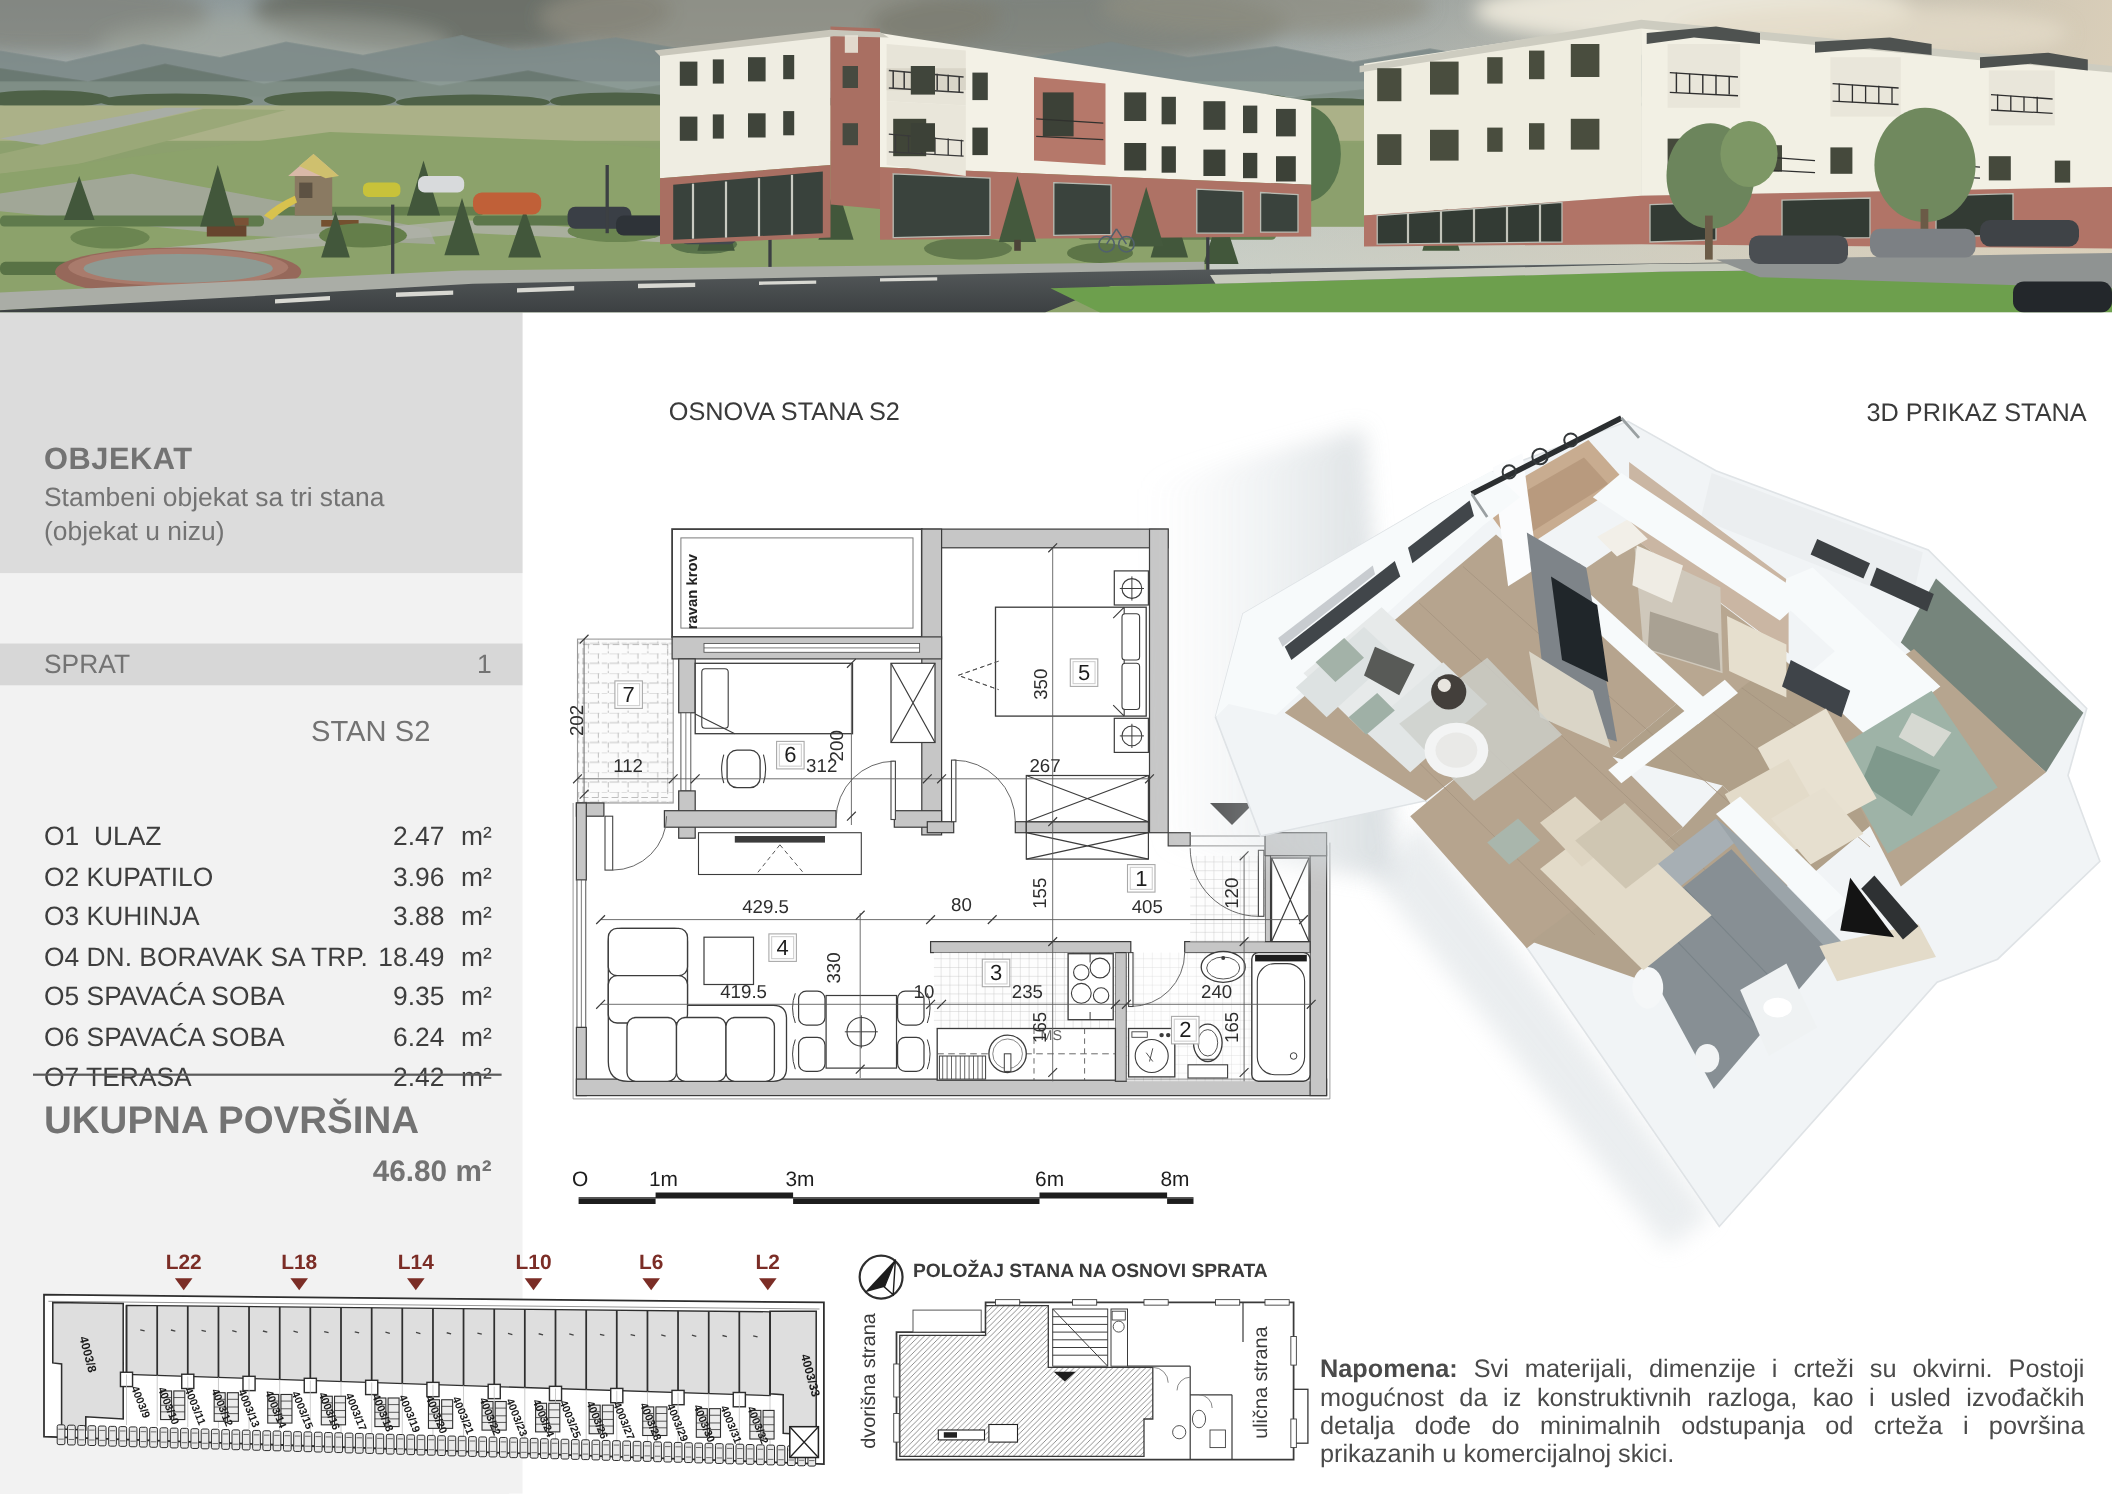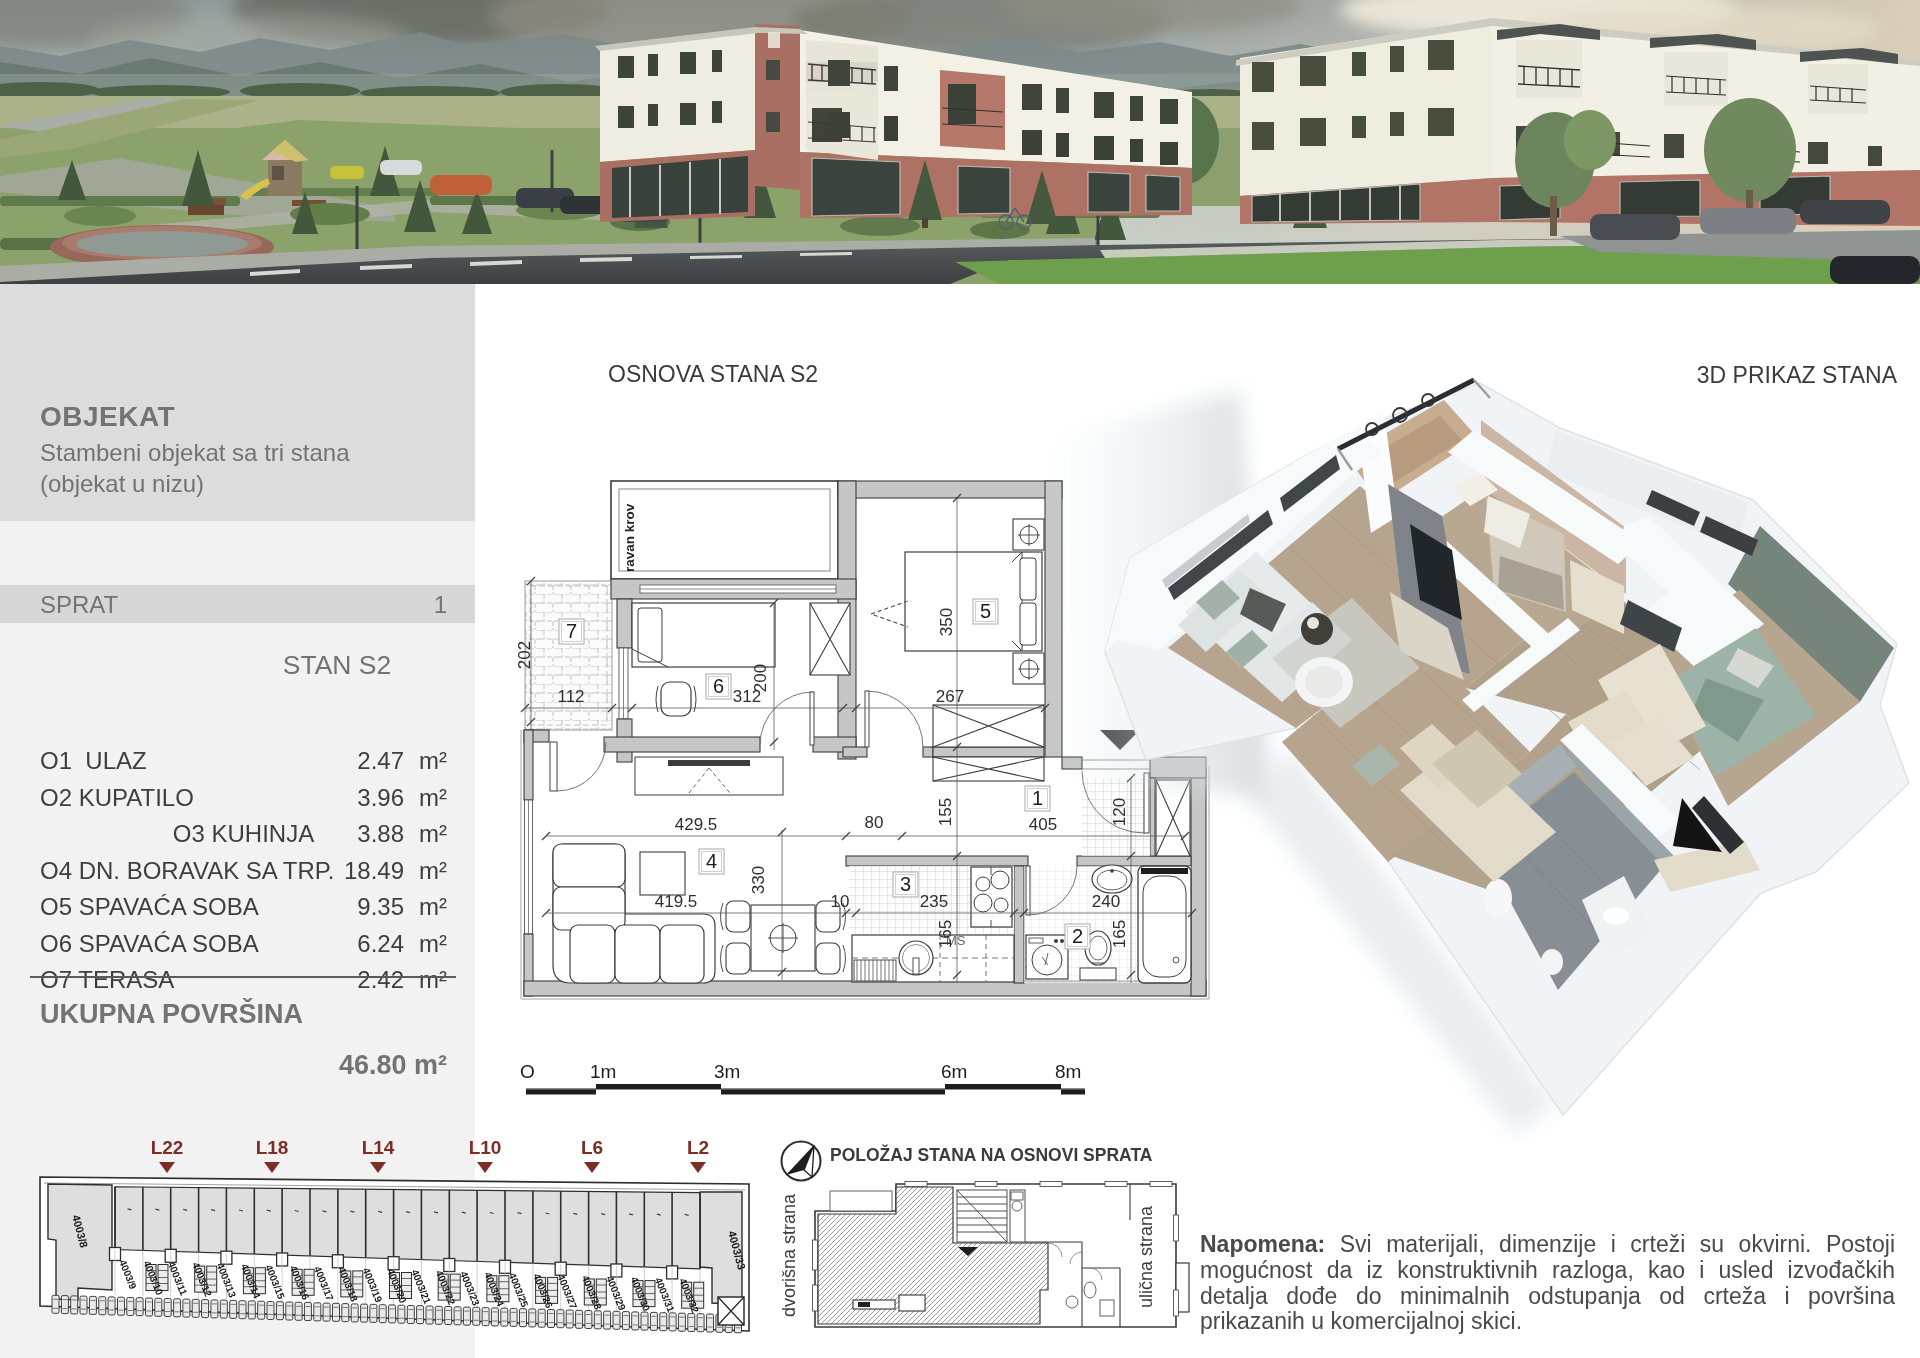--- a/index.html
+++ b/index.html
@@ -393,30 +393,30 @@
 
 <div class="abs txt" style="left:40px;top:591px;font-size:24px;">SPRAT</div>
 
 <div class="abs txt" style="left:419px;top:591px;width:28px;font-size:24px;text-align:right;">1</div>
 
 <div class="abs txt" style="left:213px;top:650px;width:248px;font-size:26.5px;font-weight:500;text-align:center;">STAN S2</div>
 
 <div class="abs" style="left:40px;top:711px;width:407px;font-size:24px;color:#3e3e3e;">
   <div style="position:relative;height:36.5px;margin-top:36px;"><span>O1&nbsp; ULAZ</span><span style="position:absolute;right:43px;">2.47</span><span style="position:absolute;right:0px;">m²</span></div>
   <div style="position:relative;height:36.5px;"><span>O2 KUPATILO</span><span style="position:absolute;right:43px;">3.96</span><span style="position:absolute;right:0px;">m²</span></div>
-  <div style="position:relative;height:36.5px;text-align:center;"><span>O3 KUHINJA</span><span style="position:absolute;right:43px;">3.88</span><span style="position:absolute;right:0px;">m²</span></div>
+  <div style="position:relative;height:36.5px;"><span>O3 KUHINJA</span><span style="position:absolute;right:43px;">3.88</span><span style="position:absolute;right:0px;">m²</span></div>
   <div style="position:relative;height:36.5px;"><span>O4 DN. BORAVAK SA TRP.</span><span style="position:absolute;right:43px;">18.49</span><span style="position:absolute;right:0px;">m²</span></div>
   <div style="position:relative;height:36.5px;"><span>O5 SPAVAĆA SOBA</span><span style="position:absolute;right:43px;">9.35</span><span style="position:absolute;right:0px;">m²</span></div>
   <div style="position:relative;height:36.5px;"><span>O6 SPAVAĆA SOBA</span><span style="position:absolute;right:43px;">6.24</span><span style="position:absolute;right:0px;">m²</span></div>
   <div style="position:relative;height:36.5px;"><span>O7 TERASA</span><span style="position:absolute;right:43px;">2.42</span><span style="position:absolute;right:0px;">m²</span></div>
 </div>
 
 <div class="abs" style="left:30px;top:976px;width:426px;height:2px;background:#5a5a5a;"></div>
 
-<div class="abs txt" style="left:40px;top:999px;font-size:27px;font-weight:bold;">UKUPNA POVRŠINA</div>
+<div class="abs txt" style="left:40px;top:999px;font-size:35px;font-weight:bold;">UKUPNA POVRŠINA</div>
 
 <div class="abs txt" style="left:300px;top:1050px;width:147px;font-size:27px;font-weight:bold;text-align:right;">46.80 m²</div>
 
 <svg class="abs" style="left:0;top:0;" width="1920" height="1358" viewBox="0 0 1920 1358">
 <defs>
   <pattern id="tileT" width="18" height="18" patternUnits="userSpaceOnUse">
     <rect width="18" height="18" fill="#fbfbfb"></rect>
     <path d="M0,0 H18 M0,9 H18 M4,0 V9 M13,9 V18" stroke="#c4c4c4" stroke-width="1" stroke-dasharray="5 2" fill="none"></path>
   </pattern>
   <pattern id="tileS" width="8" height="8" patternUnits="userSpaceOnUse">

